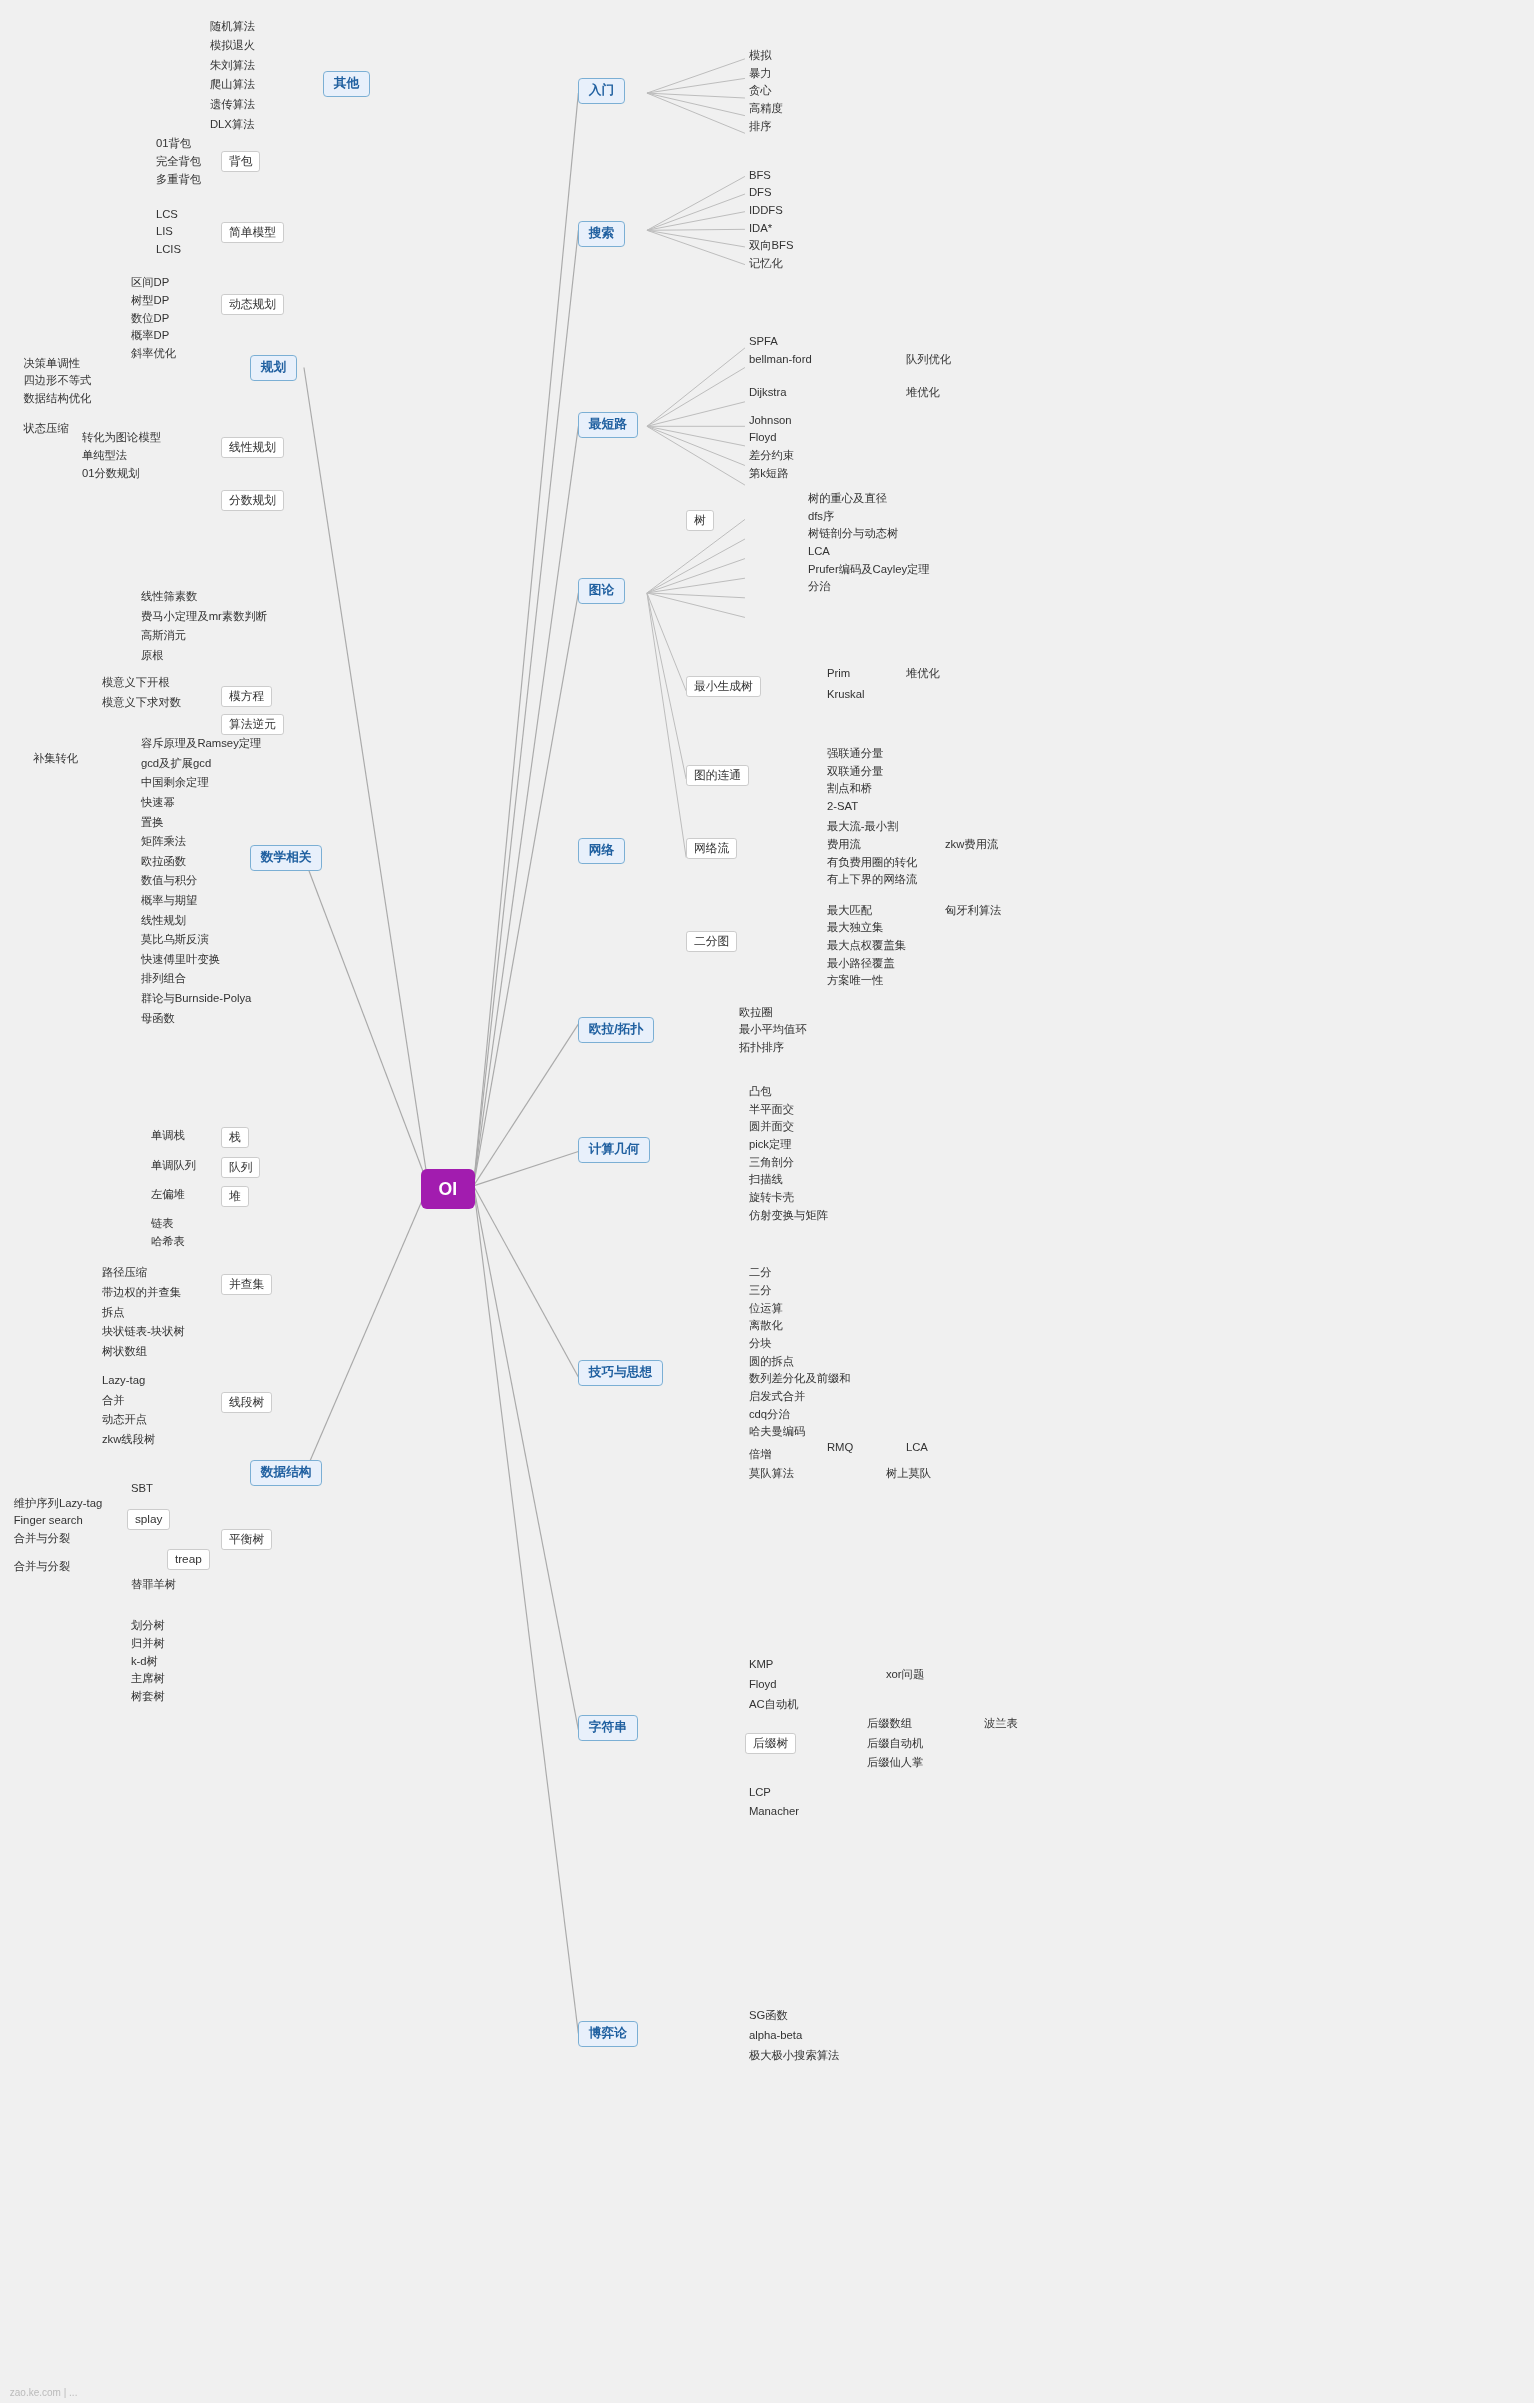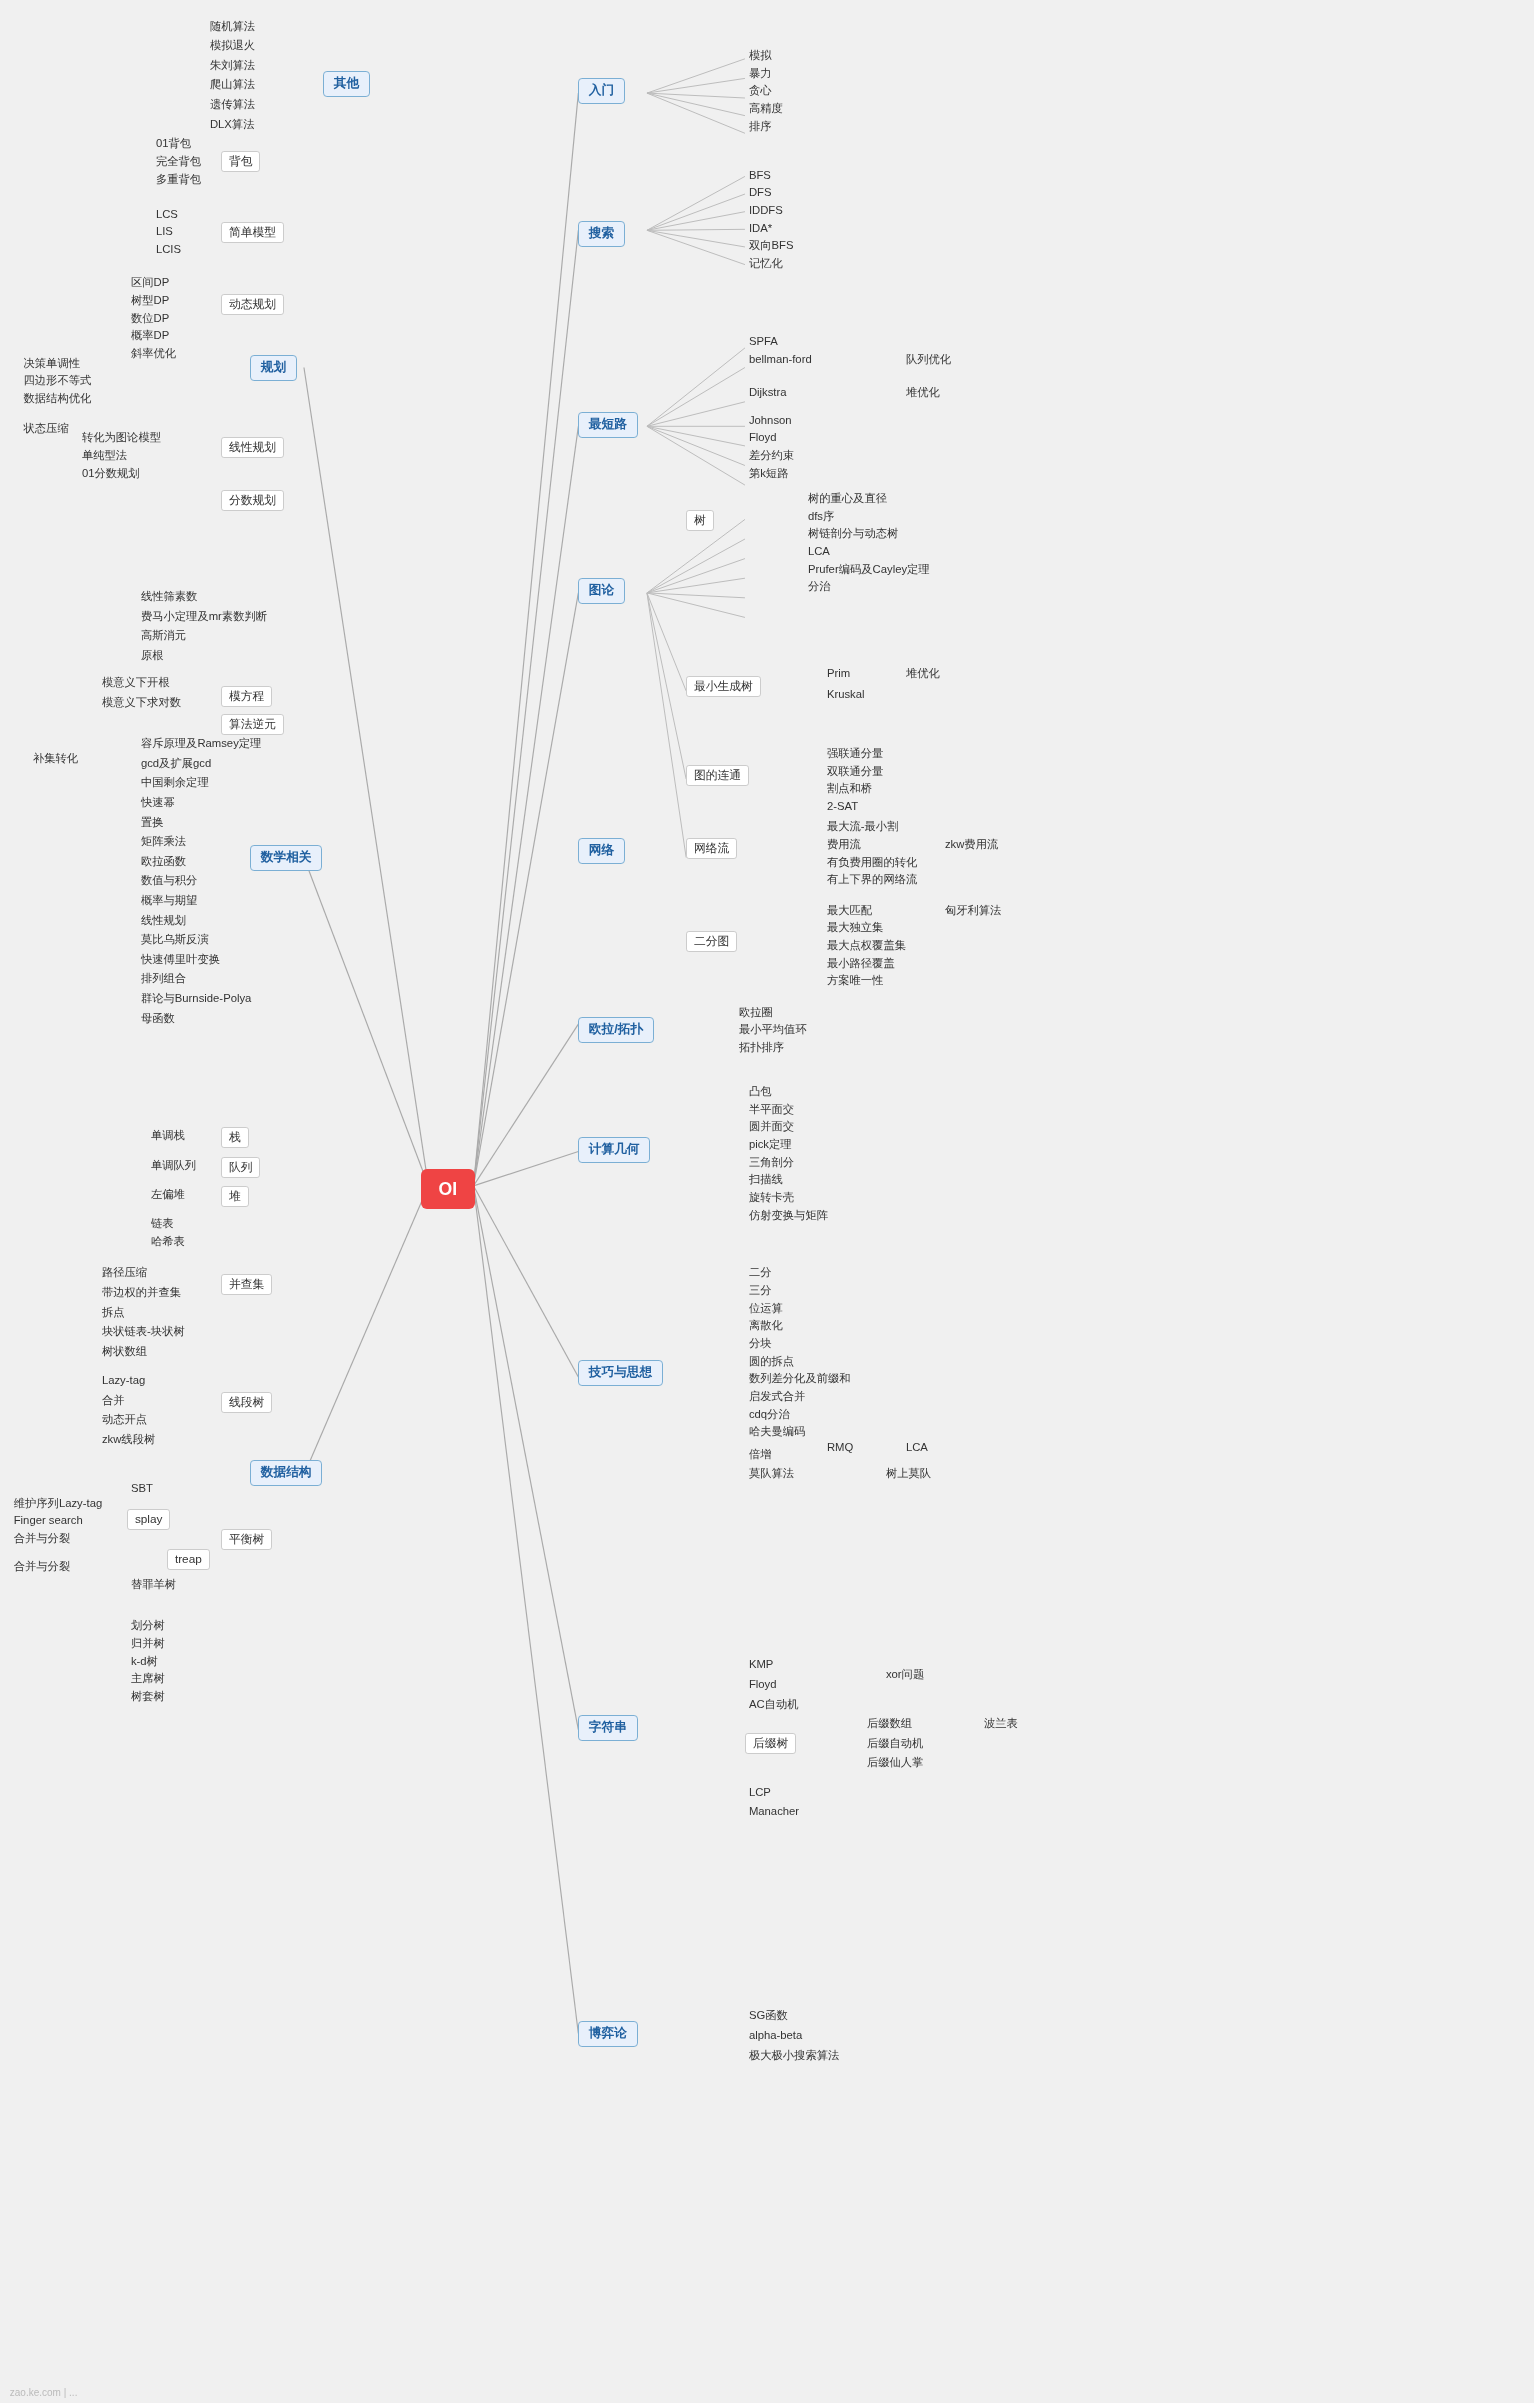--- a/index.html
+++ b/index.html
@@ -41,21 +41,21 @@
 
     .node-box {
       background: #fff;
       border: 1px solid #bbb;
       border-radius: 3.9px;
       padding: 2px 7.8px;
       display: inline-block;
     }
 
     .node-center {
-      background: #ef4444;
+      background: #a21caf;
       color: #fff;
       border-radius: 5.9px;
       padding: 7.8px 17.6px;
       font-size: 17.6px;
       font-weight: bold;
       border: none;
     }
 
     .node-category {
       background: #e8f0fb;

